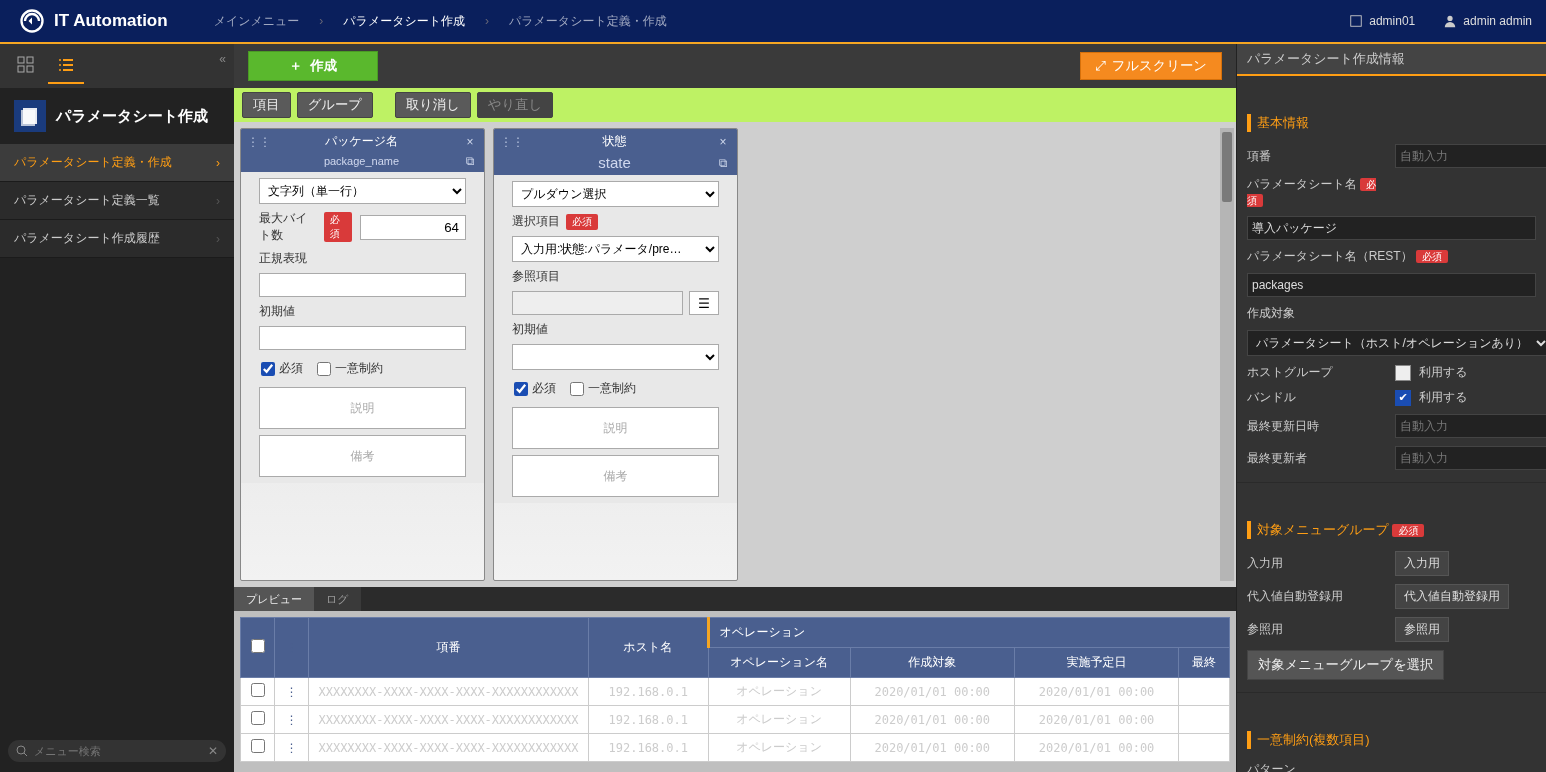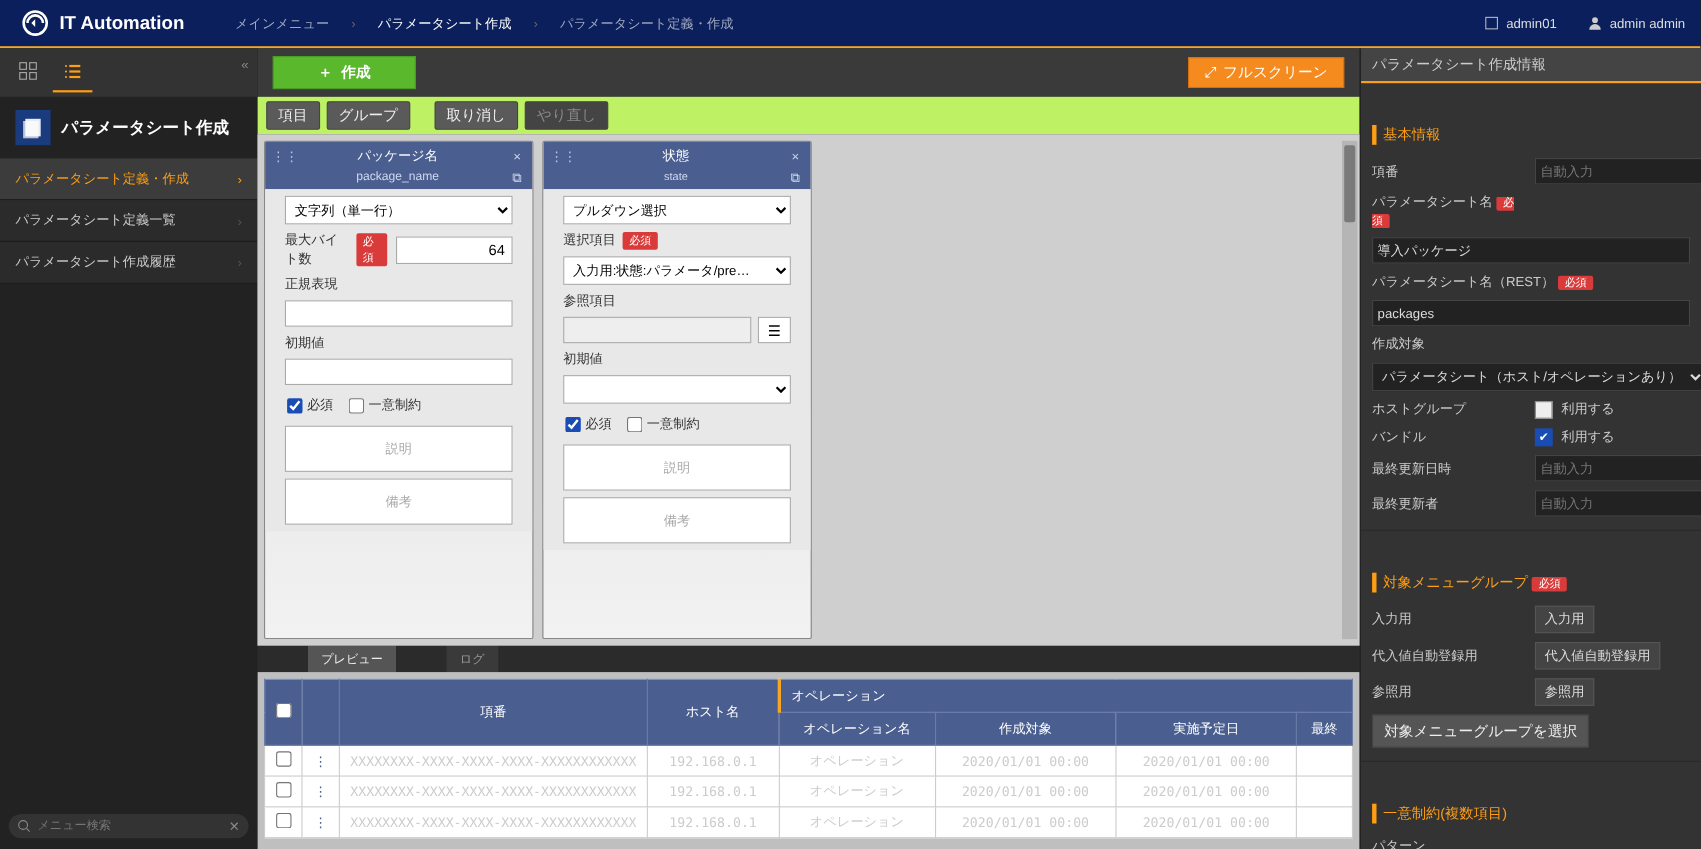--- a/index.html
+++ b/index.html
@@ -61,21 +61,21 @@
 .inline-row{display:flex; align-items:center; gap:8px;}
 .inline-row input[type=text].num{ width:106px; text-align:right; padding:4px 6px; border:1px solid #aaa;}
 .chk-row{display:flex; align-items:center; gap:14px; padding:4px 2px;}
 .chk-row label{display:flex;align-items:center;gap:4px;color:#333;}
 .ref-row{display:flex;gap:6px;}
 .ref-row .txt{flex:1; background:#eee;color:#888;}
 .icon-btn{ width:30px; border:1px solid #aaa; background:#fff; display:flex; align-items:center; justify-content:center;}
 
 .bottom{ height:185px; background:#333; display:flex; flex-direction:column;}
 .tabs{ height:24px; display:flex; background:#2b2b2b; font-size:11px;}
-.tab{ padding:5px 12px; background:#555; color:#eee;margin-left:46px; }
+.tab{ padding:5px 12px; background:#555; color:#eee; }
 .tab.inactive{ background:#3a3a3a; color:#999;}
 .grid-wrap{ flex:1; background:#bfbfbf; padding:6px; overflow:hidden;}
 table.preview{ width:100%; border-collapse:collapse; background:#fff; font-family:monospace; font-size:12px;}
 table.preview th{ background:#4a5f8f; color:#fff; padding:6px 8px; border:1px solid #6a7da8; font-weight:normal; text-align:center;}
 table.preview th.grp{ border-left:3px solid #f5a623;}
 table.preview td{ border:1px solid #ccc; padding:5px 8px; text-align:center; background:#fff;}
 table.preview .chkcell{ width:34px;}
 table.preview .dotcell{ width:34px; color:#4a5f8f;}
 
 .rightpanel{ width:310px; background:#333; border-left:1px solid #222; display:flex; flex-direction:column; overflow:auto;gap:30px;}
@@ -251,21 +251,21 @@
 
           <div class="card">
             <div class="card-head">
               <div class="card-head-row">
                 <span class="grip">⋮⋮</span>
                 <span class="card-title">状態</span>
                 <span class="card-close">×</span>
               </div>
               <div class="card-head-row" style="padding-top:0;">
                 <span class="grip"></span>
-                <span class="card-title" style="font-size:10px;color:#d0d8ef;">state</span>
+                <span class="card-title" style="font-size:15px;color:#d0d8ef;">state</span>
                 <span class="card-copy">⧉</span>
               </div>
             </div>
             <div class="card-body">
               <select class="sel"><option>プルダウン選択</option></select>
               <div class="row-lbl">
                   <span>選択項目</span>
                   <span class="req-badge">必須</span>
                 </div>
               <select class="sel"><option>入力用:状態:パラメータ/pre…</option></select>

